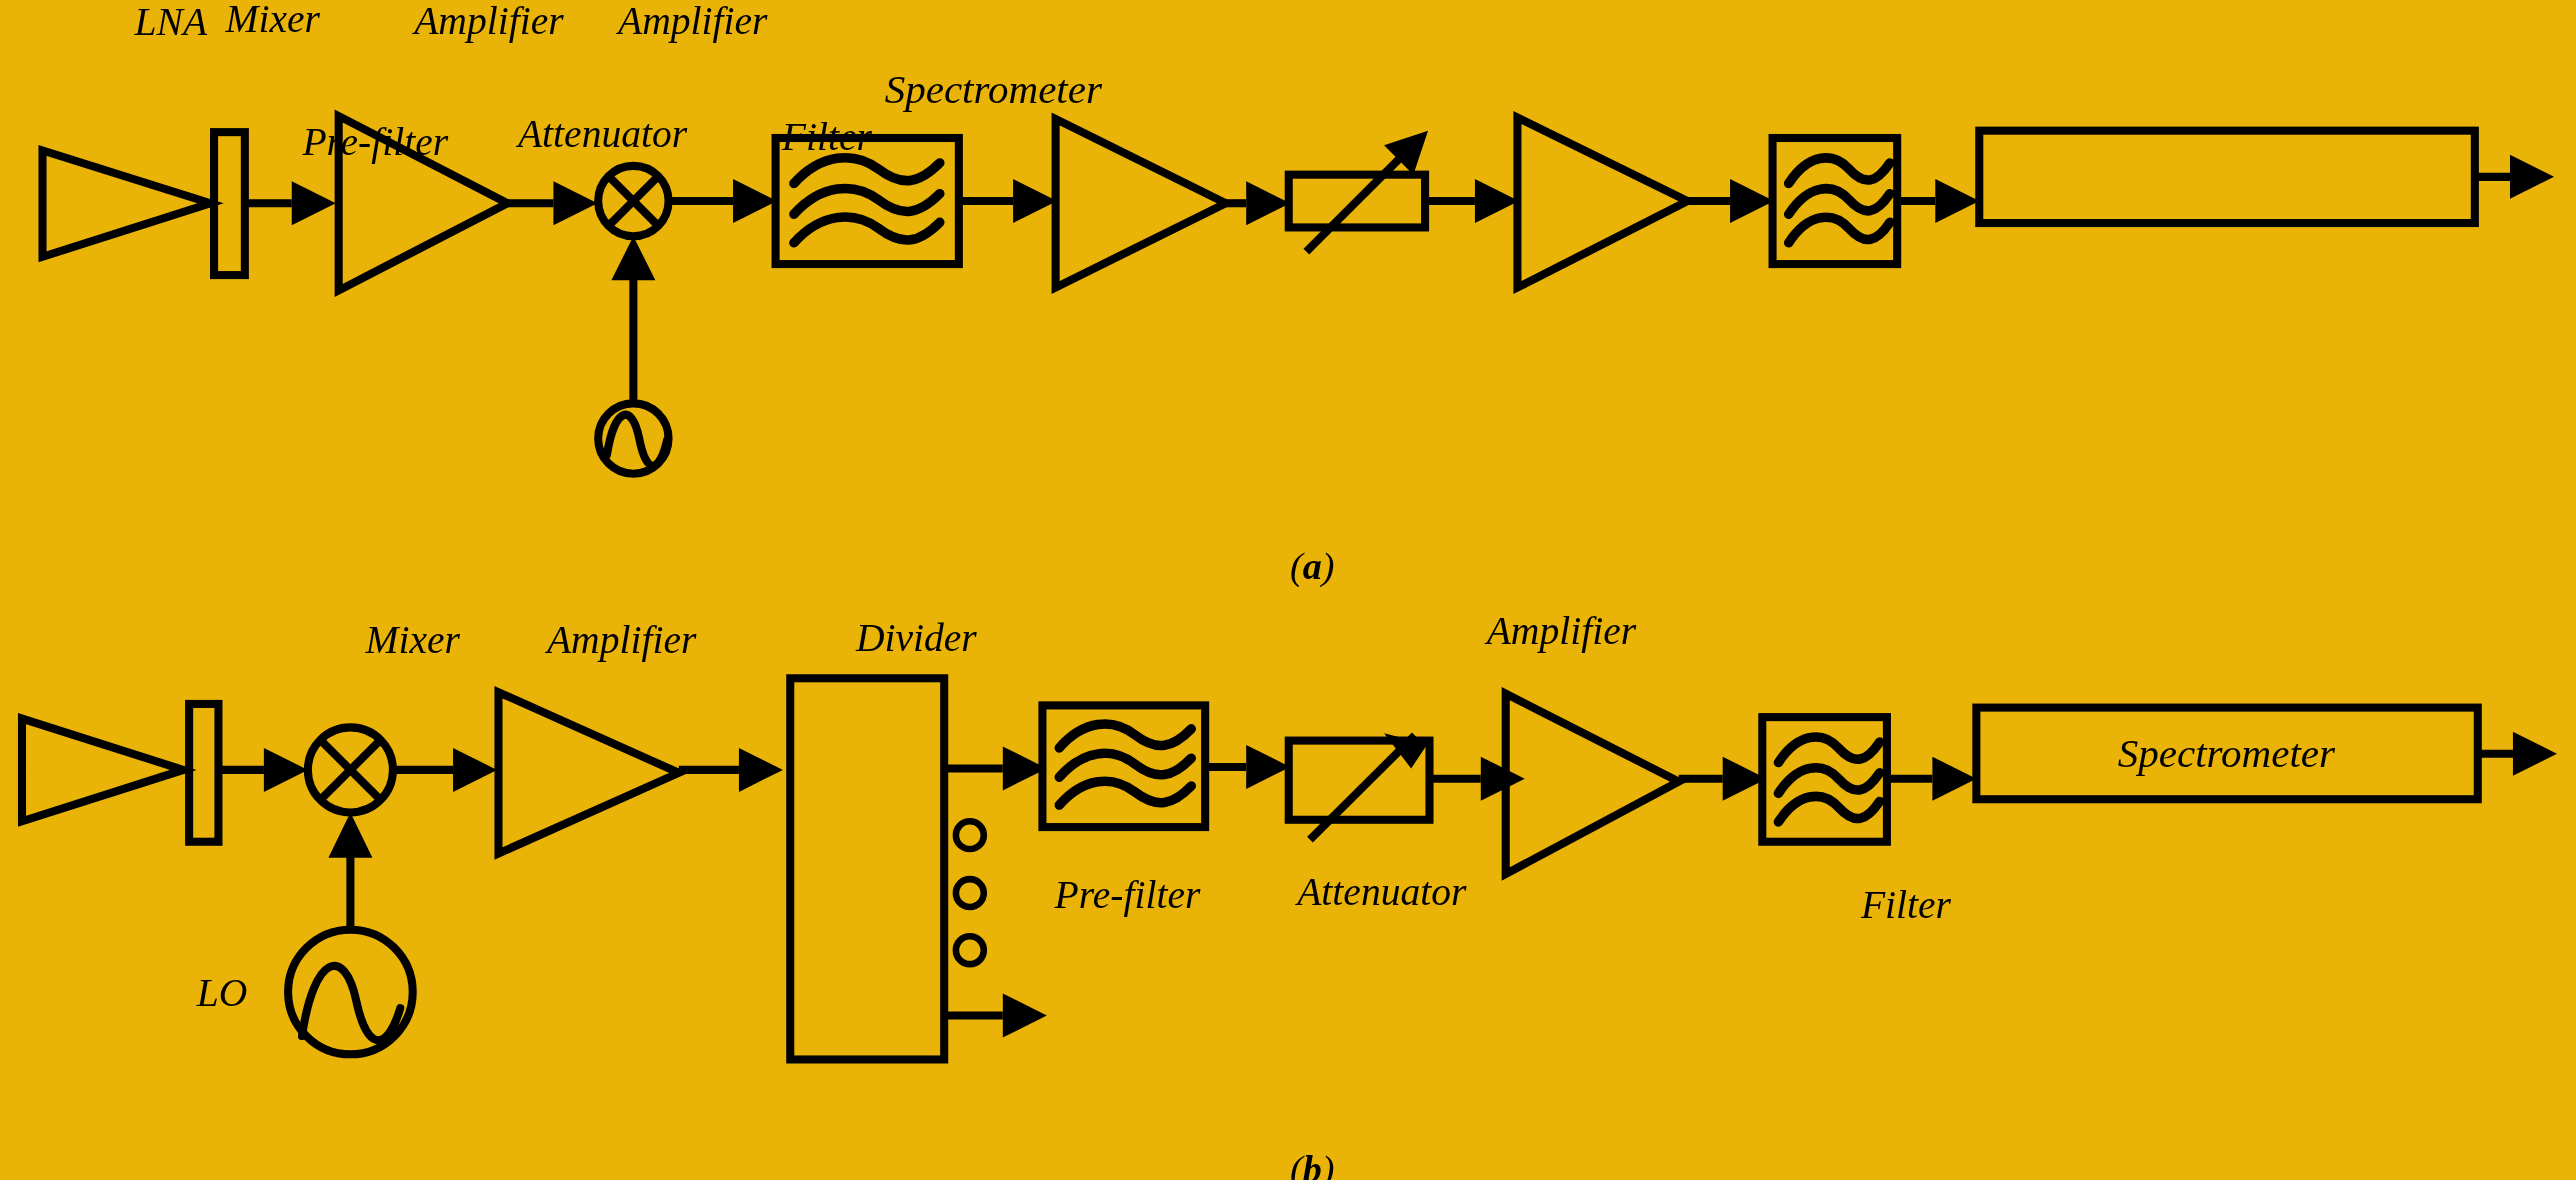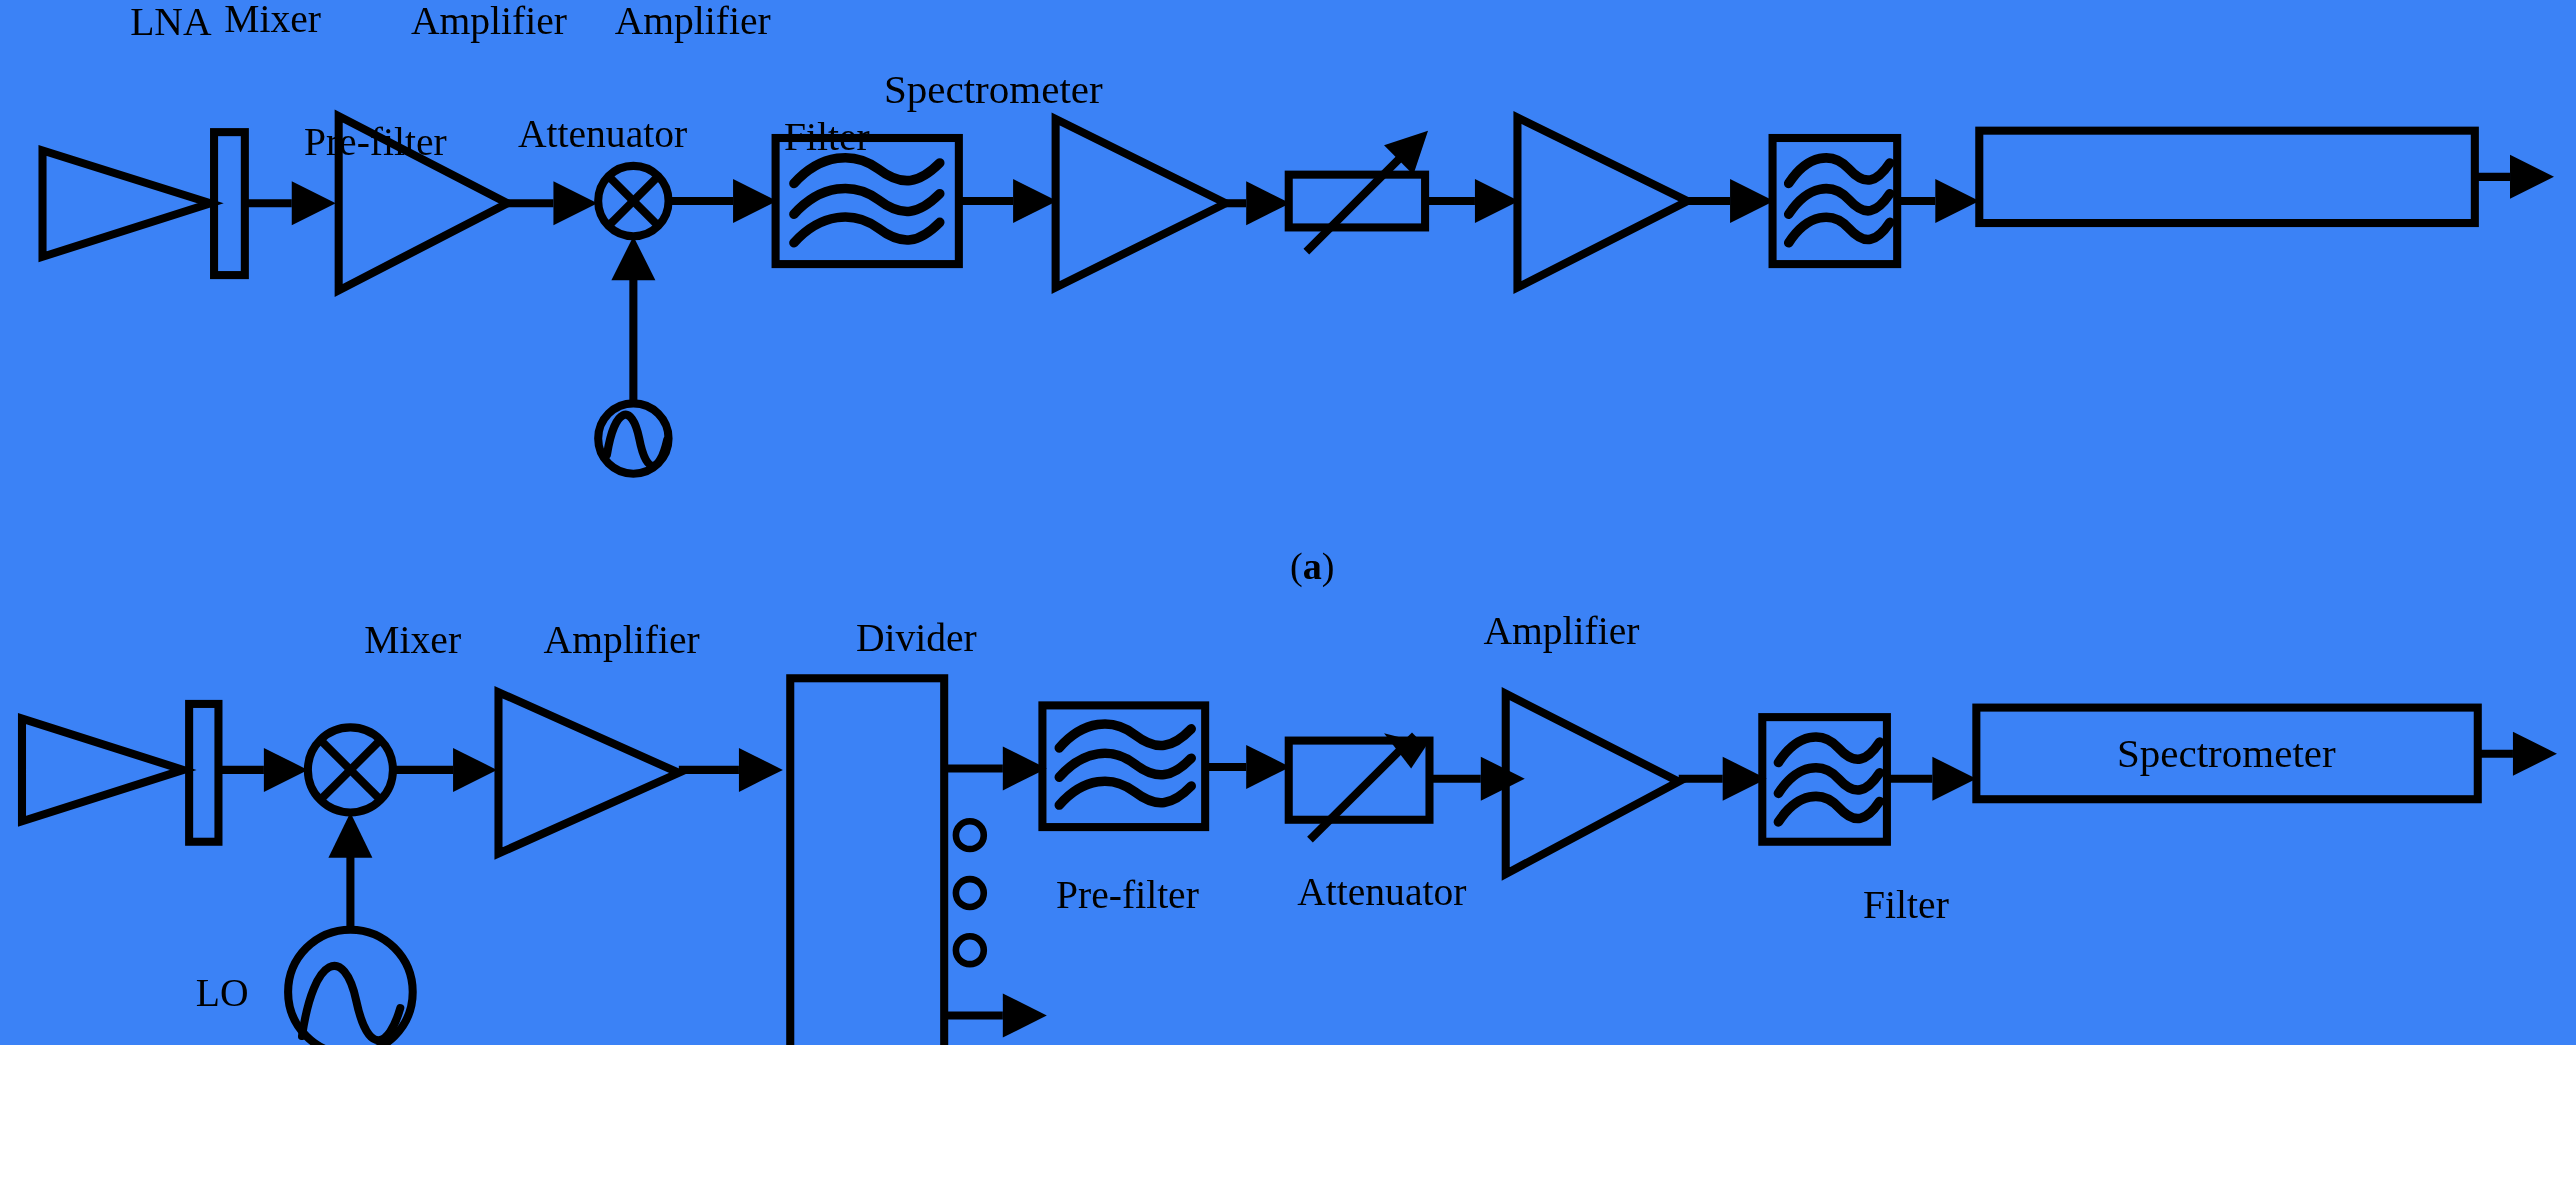--- a/index.html
+++ b/index.html
@@ -7,23 +7,24 @@
     margin: 0;
     padding: 0;
     background: #ffffff;
   }
   body {
     font-family: "Liberation Serif", "DejaVu Serif", serif;
   }
   #canvas {
     position: relative;
     width: 2576px;
-    height: 1045px;
-    background: #3b82f6;
+    height: 1180px;
+    background: #eab308;
     overflow: hidden;
+    font-style: italic;
   }
   svg.diagram {
     position: absolute;
     top: 0;
     left: 0;
     width: 2576px;
     height: 1196px;
   }
   .stroke {
     fill: none;

